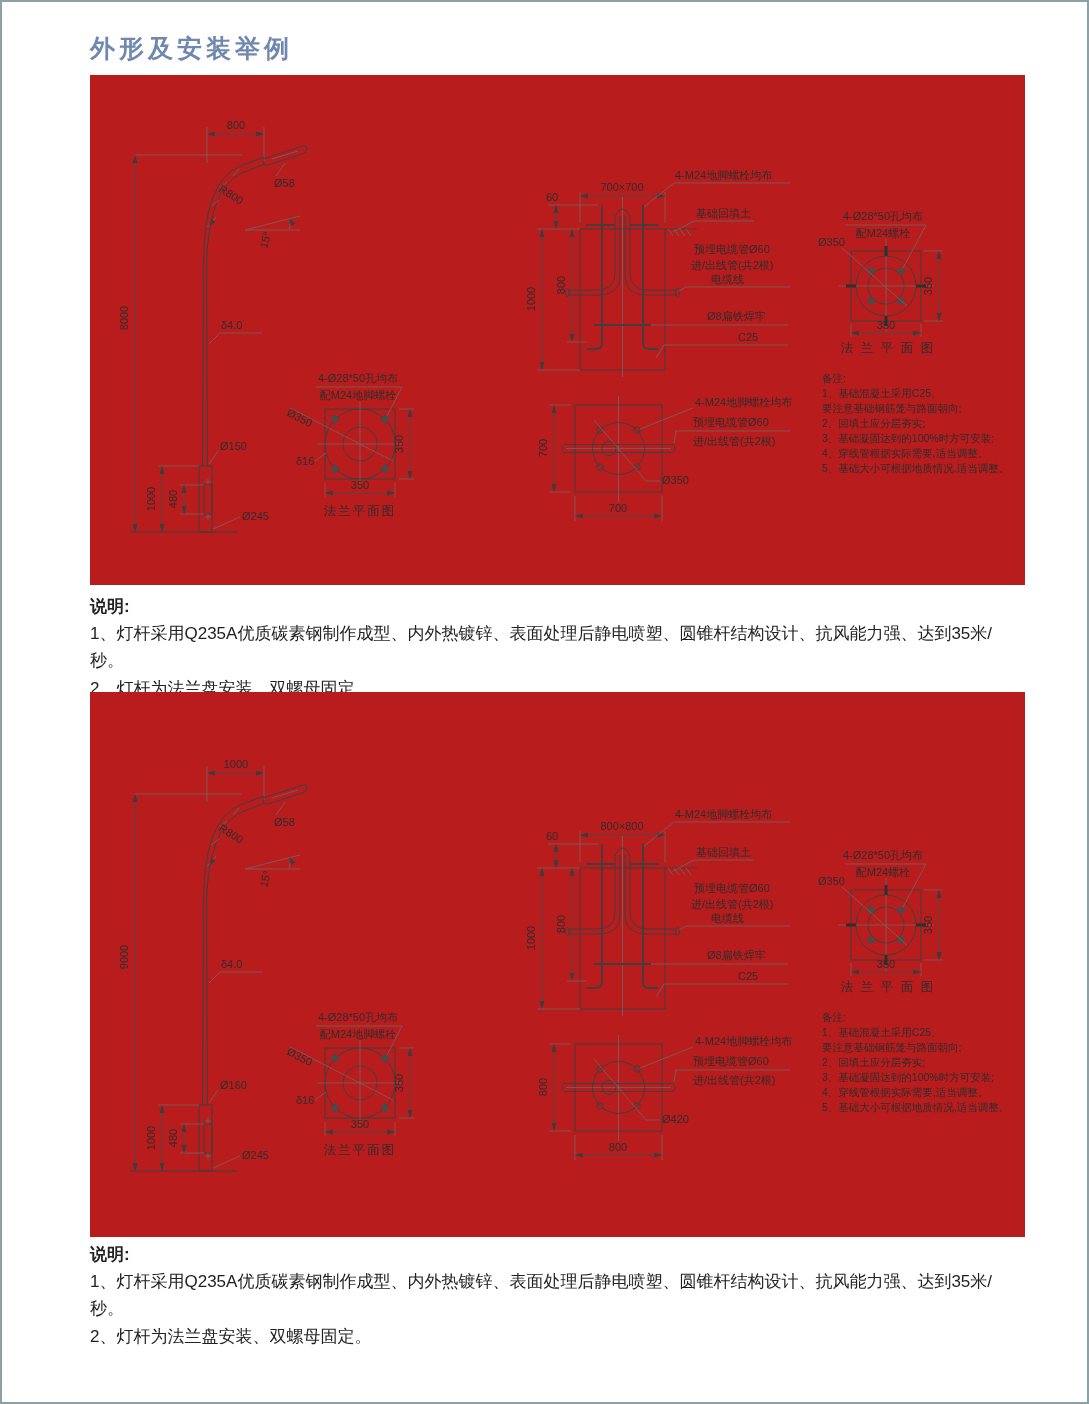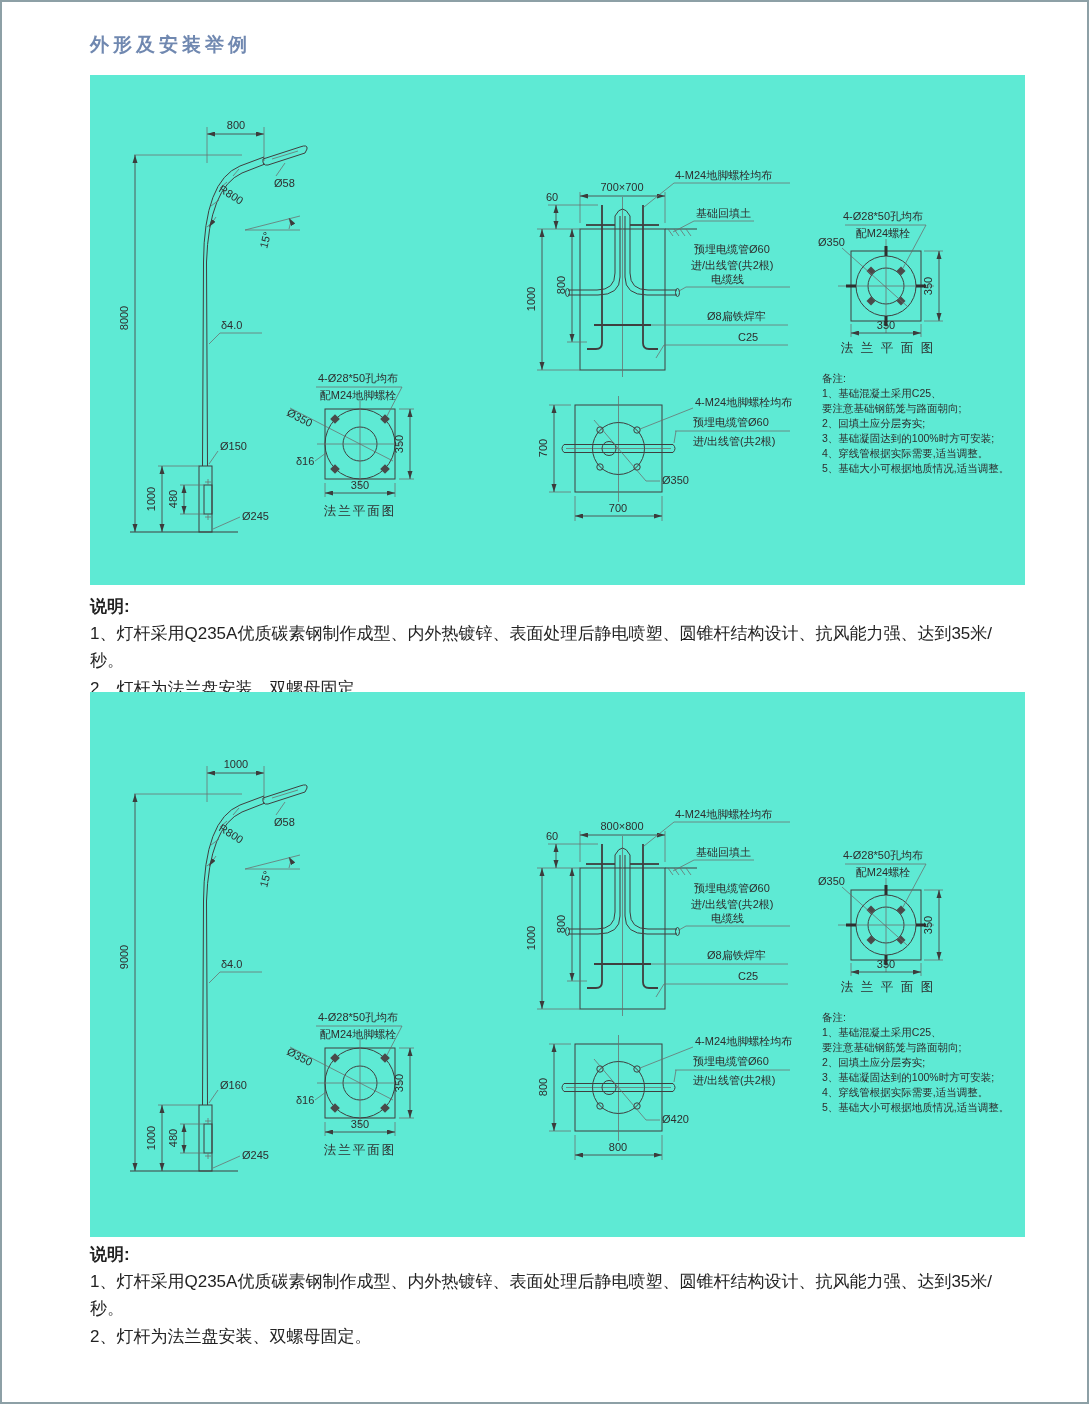--- a/index.html
+++ b/index.html
@@ -1,20 +1,20 @@
 <!DOCTYPE html>
 <html><head>
 <meta charset="utf-8">
 <style>
   html,body{margin:0;padding:0;background:#fff;}
   .page{position:relative;width:1089px;height:1404px;box-sizing:border-box;
         background:#fff;border:2px solid #8da0a6;font-family:"Liberation Sans",sans-serif;}
-  .title{position:absolute;left:88px;top:30px;margin:0;font-size:19px;font-weight:bold;
+  .title{position:absolute;left:88px;top:30px;margin:0;font-size:25px;font-weight:bold;
          color:#7088b0;letter-spacing:4px;}
-  .panel{position:absolute;left:88px;width:935px;background:#5eead4;overflow:hidden;}
+  .panel{position:absolute;left:88px;width:935px;background:#b91c1c;overflow:hidden;}
   .panel1{top:73px;height:510px;}
   .panel2{top:690px;height:545px;}
   .panel svg{display:block;}
   .panel2 svg{margin-top:22px;}
   .desc{position:absolute;left:88px;width:935px;font-size:17px;color:#222;line-height:1.6;}
   .desc1{top:591px;}
   .desc2{top:1239px;}
   .desc-title{font-weight:bold;}
   
   .ln{stroke:#3f3f3f;stroke-width:1;fill:none;}

